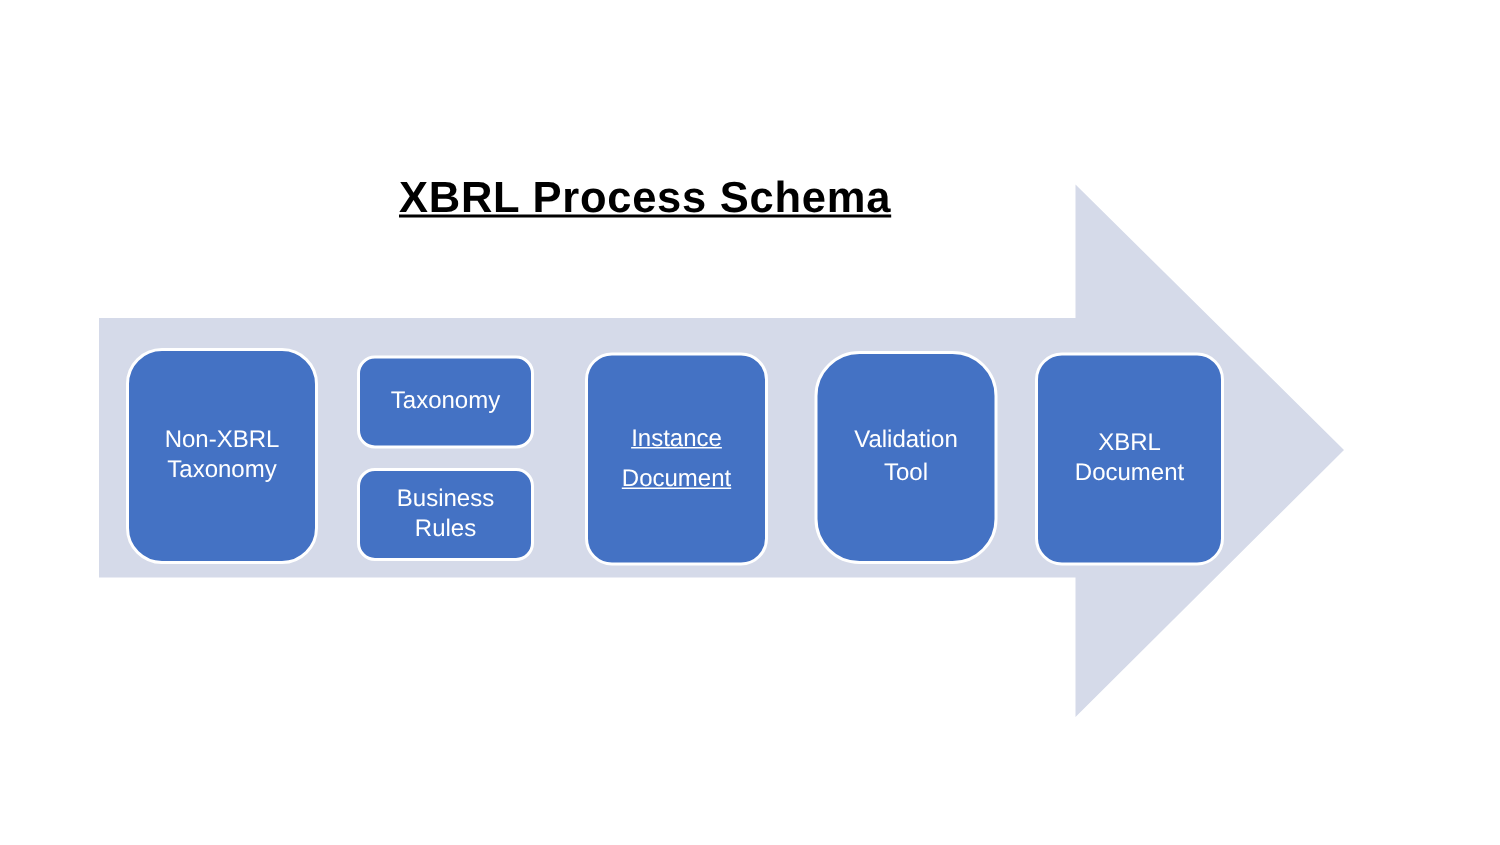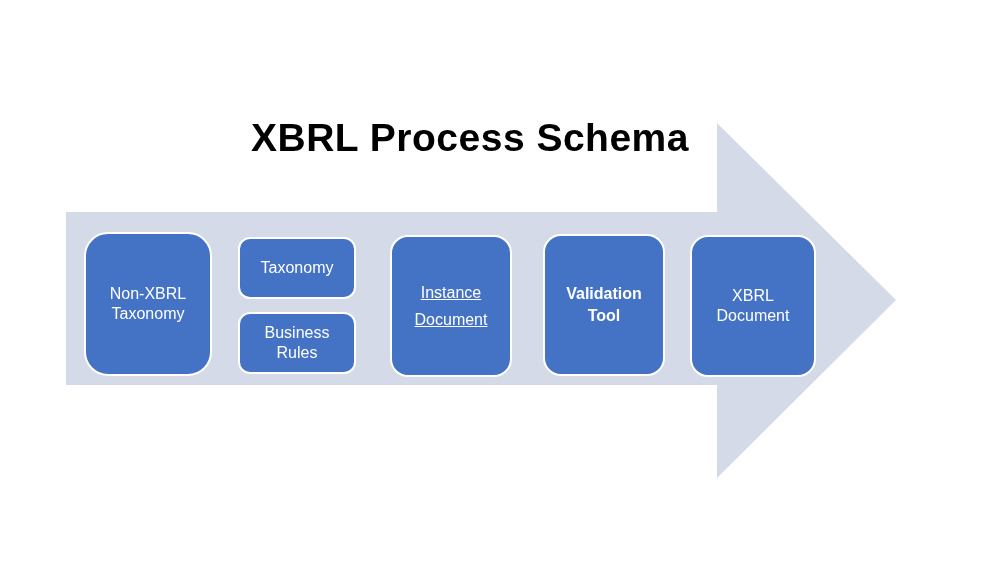--- a/index.html
+++ b/index.html
@@ -17,28 +17,29 @@
   .canvas {
     position: relative;
     width: 1000px;
     height: 563px;
     background: var(--background);
     overflow: hidden;
   }
 
   .diagram-title {
     position: absolute;
-    left: 251px;
+    left: 266px;
     top: 116px;
     width: 330px;
-    font-size: 39px;
+    font-size: 29px;
     font-weight: bold;
     color: var(--title-color);
     letter-spacing: 0.5px;
     white-space: nowrap;
+    text-decoration: underline;
   }
 
   .arrow-svg {
     position: absolute;
     left: 0;
     top: 0;
     width: 1000px;
     height: 563px;
   }
   .arrow-svg polygon { fill: var(--arrow-fill); }
@@ -54,21 +55,21 @@
     text-align: center;
     font-size: 16px;
     line-height: 1.25;
     white-space: pre-line;
   }
 
   .b-nonxbrl   { left:  84px; top: 232px; width: 128px; height: 144px; border-radius: 24px; }
   .b-taxonomy  { left: 238px; top: 237px; width: 118px; height:  62px; border-radius: 12px; }
   .b-busrules  { left: 238px; top: 312px; width: 118px; height:  62px; border-radius: 12px; }
   .b-instance  { left: 390px; top: 235px; width: 122px; height: 142px; border-radius: 18px; line-height: 1.7; text-decoration: underline; }
-  .b-validate  { left: 543px; top: 234px; width: 122px; height: 142px; border-radius: 18px; line-height: 1.4; font-weight: bold; }
+  .b-validate  { left: 543px; top: 234px; width: 122px; height: 142px; border-radius: 30px; line-height: 1.4; }
   .b-xbrldoc   { left: 690px; top: 235px; width: 126px; height: 142px; border-radius: 18px; }
 </style>
 </head>
 <body>
 
 <div class="canvas">
 
   <svg class="arrow-svg" viewBox="0 0 1000 563" aria-hidden="true">
     <polygon points="66,212 717,212 717,123 896,300 717,478 717,385 66,385"></polygon>
   </svg>

